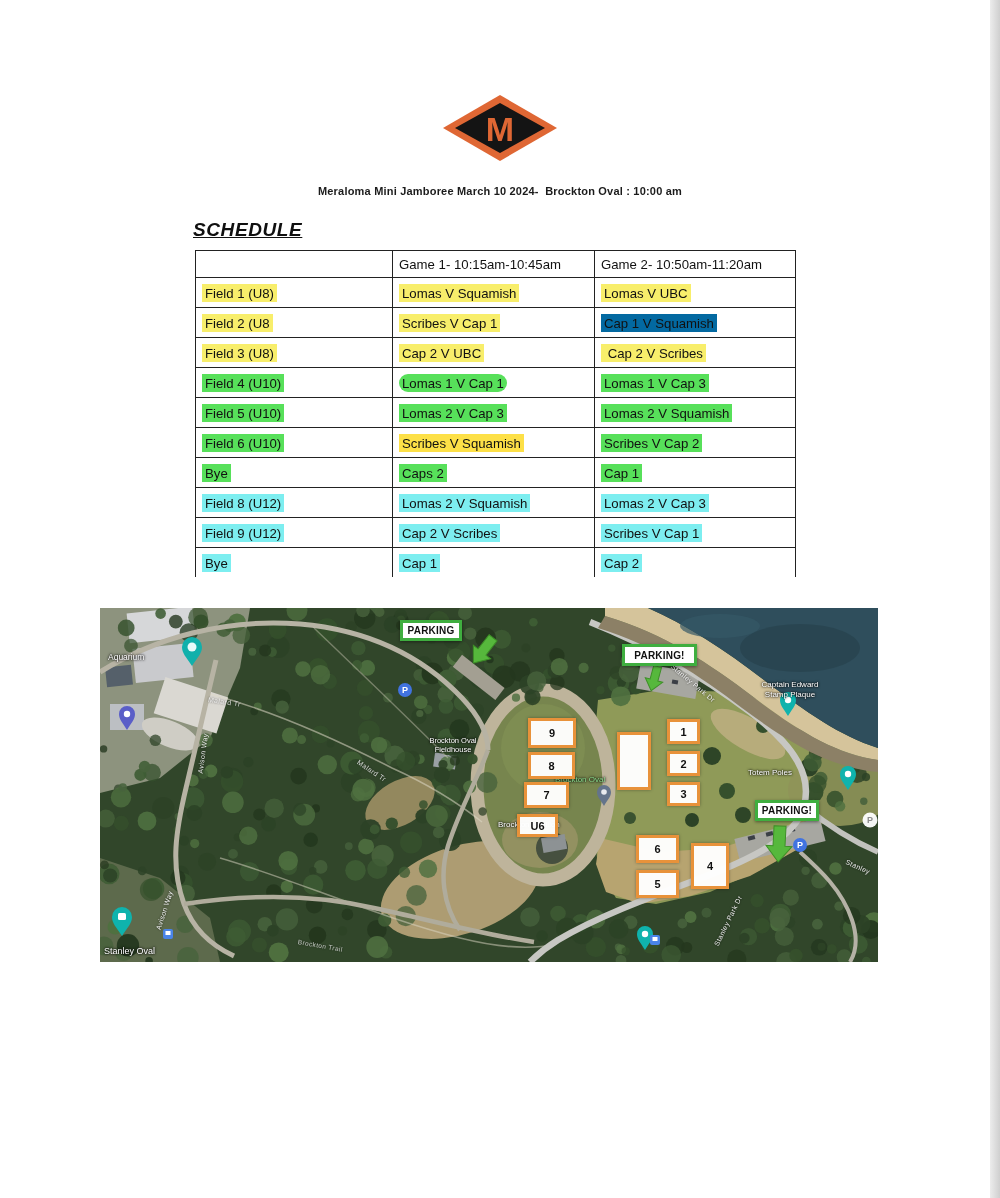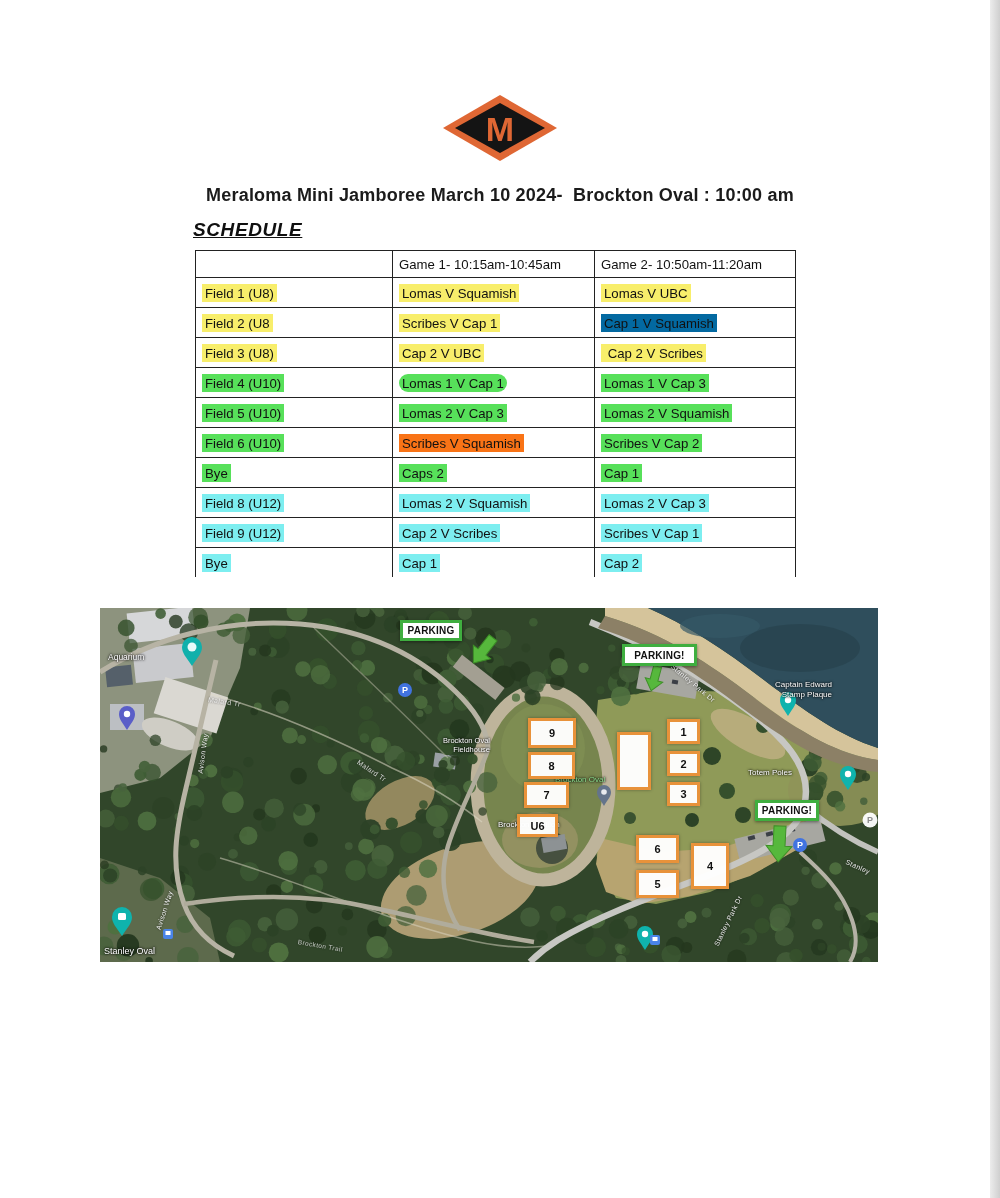--- a/index.html
+++ b/index.html
@@ -5,37 +5,37 @@
   html,body{margin:0;padding:0}
   body{
     width:1000px;height:1198px;position:relative;background:#ffffff;
     font-family:"Liberation Sans",sans-serif;overflow:hidden;
   }
   .edge-strip{position:absolute;right:0;top:0;width:10px;height:1198px;
     background:linear-gradient(to right,#ececec,#cfcfcf);}
   
   #logo{position:absolute;left:440px;top:94px;width:120px;height:68px;}
   #title{position:absolute;left:0;top:185px;width:1000px;text-align:center;
-    font-size:18px;font-weight:bold;color:#1b1b1b;white-space:pre;letter-spacing:.2px;}
+    font-size:11px;font-weight:bold;color:#1b1b1b;white-space:pre;letter-spacing:.2px;}
   #schedule-heading{position:absolute;left:193px;top:219px;font-size:19px;font-weight:bold;
     font-style:italic;text-decoration:underline;color:#101010;letter-spacing:.6px;}
   
   #sched-table{position:absolute;left:195px;top:250px;border-collapse:collapse;table-layout:fixed;}
   #sched-table td{border:1.8px solid #222;height:29px;padding:0 2px 0 6px;
     font-size:13.2px;color:#111;vertical-align:middle;white-space:pre;overflow:hidden;}
   #sched-table tr.first td{height:26px;}
   #sched-table tr.last td{border-bottom:none;}
   .hl{padding:1.5px 3px;white-space:pre;}
   
   #map{position:absolute;left:100px;top:608px;width:778px;height:354px;overflow:hidden;
     background:#31462a;}
   #map svg{position:absolute;left:0;top:0;}
   .maplabel{position:absolute;color:#fff;font-size:8px;line-height:1.2;white-space:nowrap;
     text-shadow:0 0 2px #000,0 0 3px rgba(0,0,0,.9);z-index:3;}
-  .maplabel.center{text-align:right;}
+  .maplabel.center{text-align:center;}
   .greenlabel{color:#8bdc8d;}
   .roadlabel{position:absolute;color:rgba(255,255,255,.93);font-size:7px;letter-spacing:.4px;
     white-space:nowrap;text-shadow:0 0 2px rgba(0,0,0,.85);transform-origin:left center;z-index:3;}
   .fieldbox{position:absolute;background:rgba(255,255,255,.97);border:3px solid #e8923a;
     box-sizing:border-box;display:flex;align-items:center;justify-content:center;
     font-weight:bold;font-size:11px;color:#101010;z-index:5;box-shadow:0 0 3px rgba(0,0,0,.35);}
   .parkingbox{position:absolute;background:#fff;border:3px solid #3fae3f;box-sizing:border-box;
     display:flex;align-items:center;justify-content:center;font-weight:bold;font-size:10px;
     color:#101010;z-index:6;box-shadow:0 1px 3px rgba(0,0,0,.45);letter-spacing:.2px;}
 </style>
@@ -85,21 +85,21 @@
         <td><span class="hl" style="background: rgb(87, 224, 90); border-radius: 9px;">Lomas 1 V Cap 1</span></td>
         <td><span class="hl" style="background: rgb(87, 224, 90);">Lomas 1 V Cap 3</span></td>
       </tr>
       <tr>
         <td><span class="hl" style="background: rgb(87, 224, 90);">Field 5 (U10)</span></td>
         <td><span class="hl" style="background: rgb(87, 224, 90);">Lomas 2 V Cap 3</span></td>
         <td><span class="hl" style="background: rgb(87, 224, 90);">Lomas 2 V Squamish</span></td>
       </tr>
       <tr>
         <td><span class="hl" style="background: rgb(87, 224, 90);">Field 6 (U10)</span></td>
-        <td><span class="hl" style="background: #f97316;">Scribes V Squamish</span></td>
+        <td><span class="hl" style="background: #fde047;">Scribes V Squamish</span></td>
         <td><span class="hl" style="background: rgb(87, 224, 90);">Scribes V Cap 2</span></td>
       </tr>
       <tr>
         <td><span class="hl" style="background: rgb(87, 224, 90);">Bye</span></td>
         <td><span class="hl" style="background: rgb(87, 224, 90);">Caps 2</span></td>
         <td><span class="hl" style="background: rgb(87, 224, 90);">Cap 1</span></td>
       </tr>
       <tr>
         <td><span class="hl" style="background: rgb(125, 238, 240);">Field 8 (U12)</span></td>
         <td><span class="hl" style="background: rgb(125, 238, 240);">Lomas 2 V Squamish</span></td>

